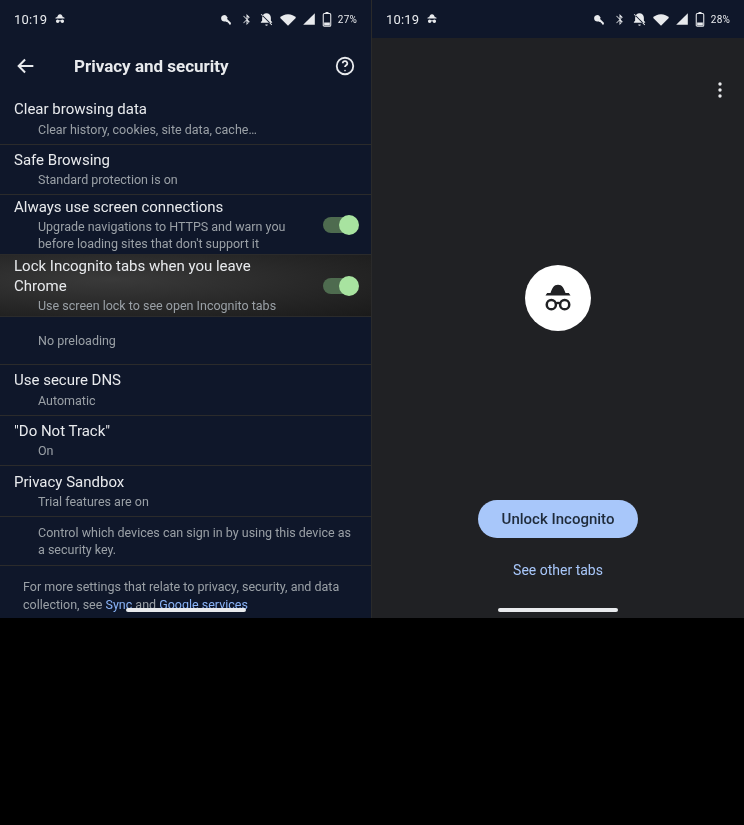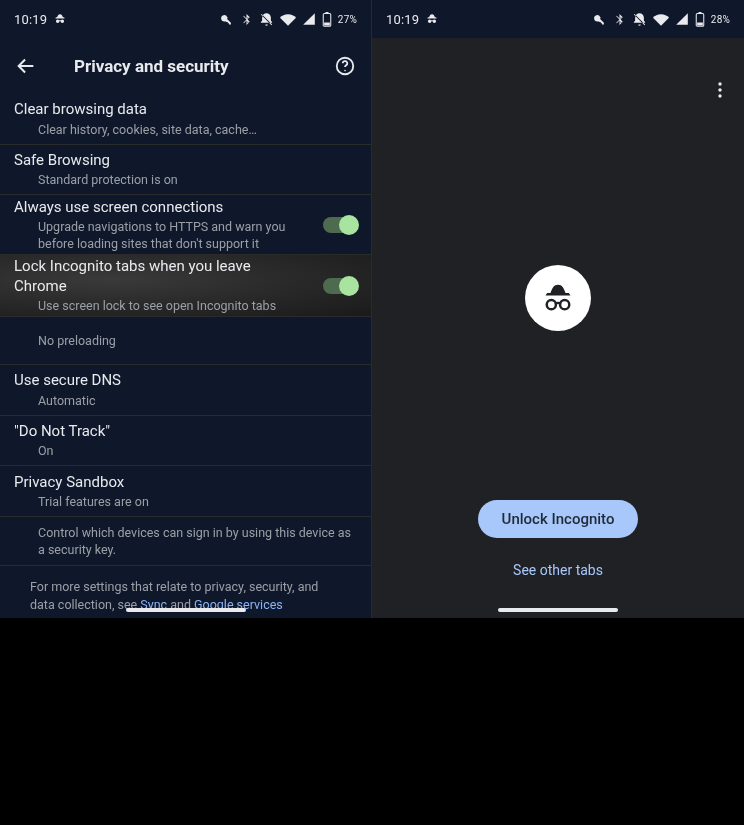--- a/index.html
+++ b/index.html
@@ -68,21 +68,21 @@
     gap: 12px;
     min-height: 48px;
   }
   .row.highlight {
     background: radial-gradient(ellipse at 30% 40%, #3a3a3a 0%, #262626 60%, #1a1a1a 100%);
   }
   .row-text { flex: 1; min-width: 0; padding-right: 6px; }
   .row-title { font-size: 15px; color: #e8eaed; line-height: 1.35; }
   .row-sub { font-size: 12.5px; color: #9aa0a6; margin-top: 2px; line-height: 1.35; margin-left: 24px; }
   .footer-note {
-    padding: 12px 30px 4px;
+    padding: 12px 23px 4px;
     font-size: 12.5px;
     color: #9aa0a6;
     line-height: 1.45;
   }
   .footer-note .link { color: #8ab4f8; }
 
   
   .toggle {
     width: 34px; height: 16px; border-radius: 10px;
     position: relative; flex-shrink: 0;

